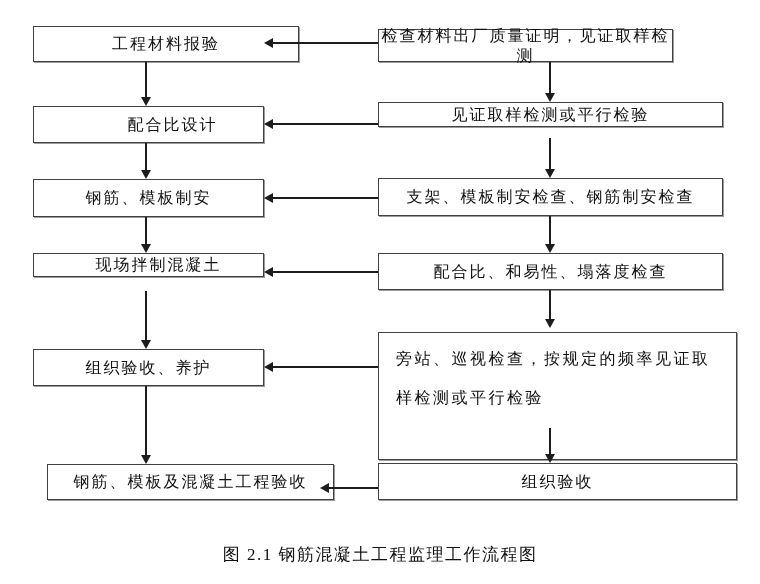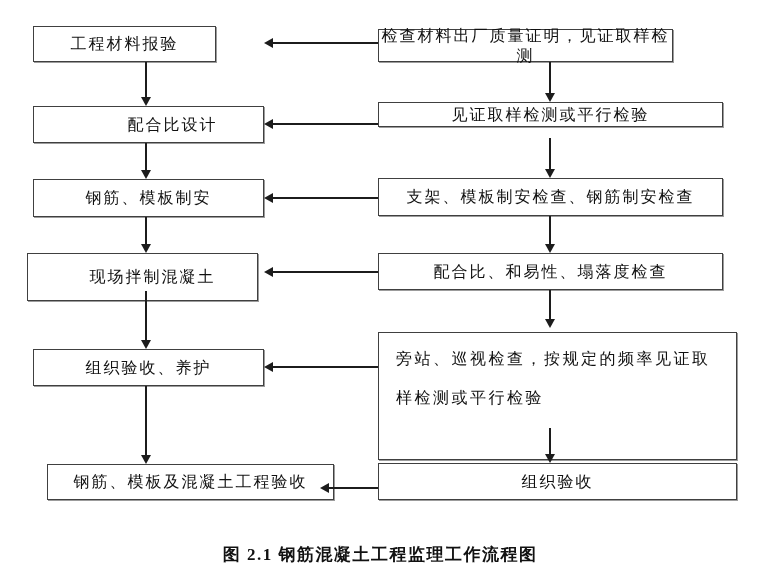--- a/index.html
+++ b/index.html
@@ -72,33 +72,33 @@
     border-bottom: 5px solid transparent;
     border-right: 9px solid #1c1c1c;
   }
   .caption {
     position: absolute;
     left: 0;
     top: 543px;
     width: 760px;
     text-align: center;
     font-size: 17px;
-    font-weight: 700;
+    font-weight: 400;
     letter-spacing: 1.5px;
   }
 </style>
 </head>
 <body>
 
 <div class="page">
 
-  <div class="box" style="left:33px; top:26px; width:183px; height:36px;">工程材料报验</div>
+  <div class="box" style="left:33px; top:26px; width:266px; height:36px;">工程材料报验</div>
   <div class="box" style="left:33px; top:106px; width:231px; height:37px;padding-left:48px;">配合比设计</div>
   <div class="box" style="left:33px; top:179px; width:231px; height:38px;">钢筋、模板制安</div>
-  <div class="box" style="left:27px; top:253px; width:231px; height:48px;padding-left:20px;">现场拌制混凝土</div>
+  <div class="box" style="left:33px; top:253px; width:231px; height:24px;padding-left:20px;">现场拌制混凝土</div>
   <div class="box" style="left:33px; top:349px; width:231px; height:37px;">组织验收、养护</div>
   <div class="box" style="left:33px; top:464px; width:287px; height:36px;margin-left:14px;">钢筋、模板及混凝土工程验收</div>
 
   <div class="box" style="left:378px; top:29px; width:295px; height:33px;">检查材料出厂质量证明，见证取样检测</div>
   <div class="box" style="left:378px; top:102px; width:345px; height:25px;">见证取样检测或平行检验</div>
   <div class="box" style="left:378px; top:253px; width:345px; height:37px;">配合比、和易性、塌落度检查</div>
   <div class="box" style="left:378px; top:178px; width:345px; height:38px;">支架、模板制安检查、钢筋制安检查</div>
   <div class="box multiline" style="left:378px; top:332px; width:359px; height:128px;">旁站、巡视检查，按规定的频率见证取
 样检测或平行检验</div>
   <div class="box" style="left:378px; top:463px; width:359px; height:37px;text-align:right;">组织验收</div>

